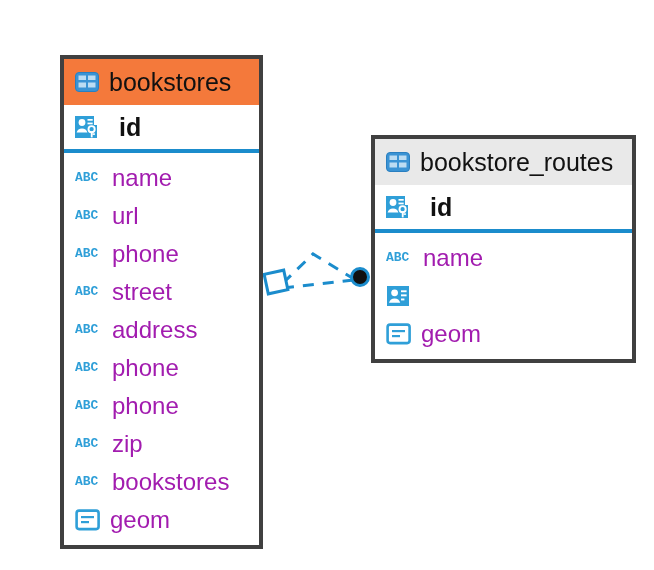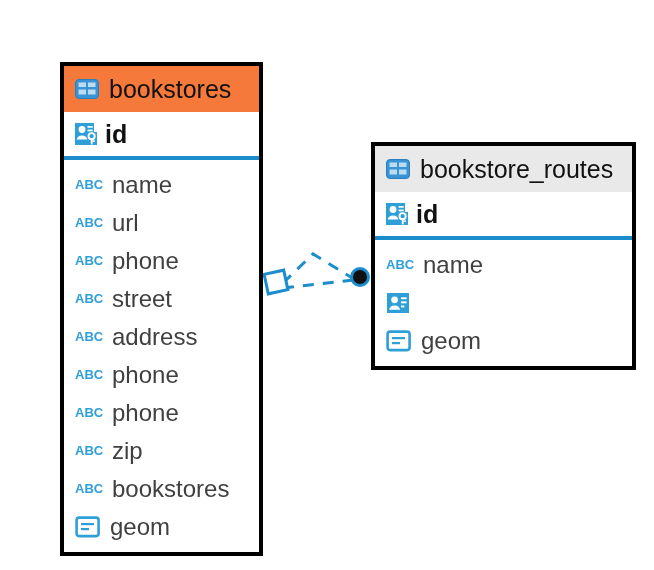--- a/index.html
+++ b/index.html
@@ -19,22 +19,21 @@
     inset: 0;
     width: 654px;
     height: 570px;
   }
 
   
   .entity {
     position: absolute;
     box-sizing: border-box;
     background: #ffffff;
-    border: 4px solid #000000;
-    margin-top: 7px;
+    border: 4px solid #404040;
   }
   .entity-header {
     display: flex;
     align-items: center;
     box-sizing: border-box;
     height: 46px;
     padding: 0 8px 0 10px;
     gap: 9px;
   }
   .entity-header .entity-title {
@@ -42,21 +41,21 @@
     color: #111111;
     white-space: nowrap;
     line-height: 1;
   }
   .entity-pk-row {
     display: flex;
     align-items: center;
     box-sizing: border-box;
     height: 48px;
     padding: 0 8px 0 10px;
-    gap: 4px;
+    gap: 18px;
     border-bottom: 4px solid #1b8ccc;
     background: #ffffff;
   }
   .entity-pk-row .field-label {
     font-size: 25px;
     font-weight: bold;
     color: #111111;
     line-height: 1;
   }
   .entity-fields {
@@ -65,41 +64,41 @@
   .field-row {
     display: flex;
     align-items: center;
     box-sizing: border-box;
     height: 38px;
     padding: 0 8px 0 11px;
     gap: 9px;
   }
   .field-row .field-label {
     font-size: 24px;
-    color: #404040;
+    color: #a21caf;
     line-height: 1;
     white-space: nowrap;
   }
 
   
   .hdr-orange { background: #f4793b; }
   .hdr-grey   { background: #e9e9e9; }
 
   
   .icon {
     flex: 0 0 auto;
     display: inline-block;
     line-height: 0;
   }
   .icon svg { display: block; }
 
   .icon-abc {
     flex: 0 0 auto;
     width: 28px;
-    font-family: Liberation Sans, sans-serif;
+    font-family: Liberation Mono, monospace;
     font-size: 13px;
     font-weight: bold;
     letter-spacing: 0px;
     color: #2f9fd8;
     line-height: 1;
     align-self: center;
     position: relative;
     top: -1px;
   }
 

